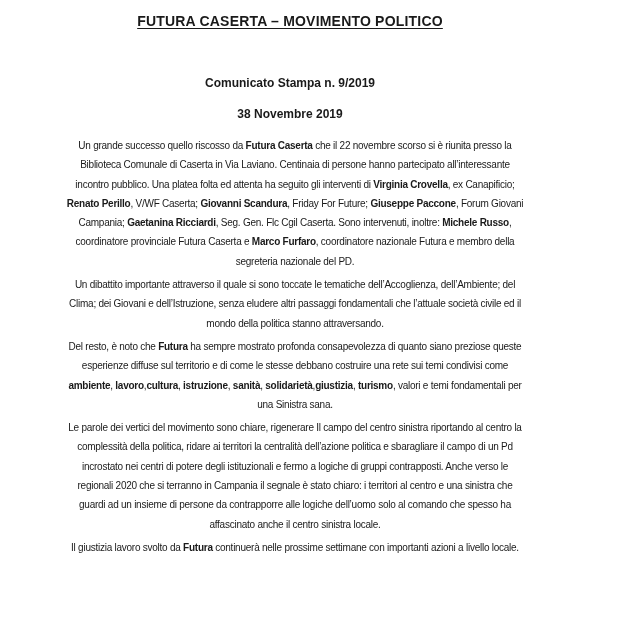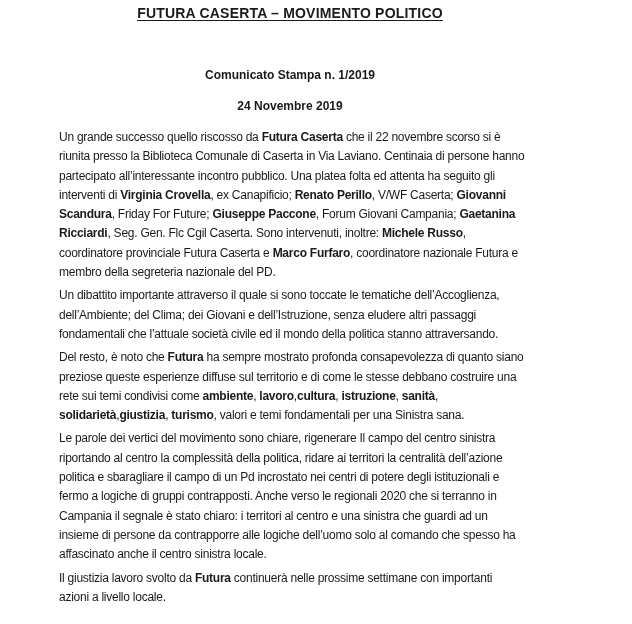--- a/index.html
+++ b/index.html
@@ -11,21 +11,21 @@
     width: 632px;
     height: 624px;
     overflow: hidden;
     font-family: "Liberation Sans", sans-serif;
     color: #1a1a1a;
   }
   .page {
     box-sizing: border-box;
     width: 579px;
     height: 624px;
-    padding: 4px 54px 0 55px;
+    padding: 12px 54px 0 55px;
     background: #ffffff;
   }
   .doc-title {
     text-align: center;
     font-size: 14px;
     font-weight: bold;
     letter-spacing: 0.2px;
     line-height: 18px;
     margin: 0 0 44px 0;
   }
@@ -42,39 +42,39 @@
   }
   .headline {
     font-size: 12.5px;
     font-weight: bold;
     font-style: italic;
     letter-spacing: -0.1px;
     line-height: 22px;
     margin: 13px 0 3px 0;
   }
   .body-text p {
-    font-size: 12px;
+    font-size: 10px;
     letter-spacing: -0.25px;
     line-height: 19.3px;
-    margin: 0 0 4px 4px;
-    text-align: left;
+    margin: 0 0 4px 10px;
+    text-align: center;
   }
   .body-text .bold {
     font-weight: bold;
   }
 </style>
 </head>
 <body style="color: rgb(26, 26, 26); background: rgb(255, 255, 255);">
 
 <div class="page">
   <h1 class="doc-title"><span class="underline">FUTURA CASERTA – MOVIMENTO POLITICO</span></h1>
 
-  <p class="subtitle">Comunicato Stampa n. 1/2019</p>
+  <p class="subtitle">Comunicato Stampa n. 9/2019</p>
 
-  <p class="subtitle">24 Novembre 2019</p>
+  <p class="subtitle">38 Novembre 2019</p>
 
 
   <div class="body-text" id="article-body">
       <p><span class="seg">Un grande successo quello riscosso da </span><span class="seg bold">Futura Caserta</span><span class="seg"> che il 22 novembre scorso si è riunita presso la Biblioteca Comunale di Caserta in Via Laviano. Centinaia di persone hanno partecipato all’interessante incontro pubblico. Una platea folta ed attenta ha seguito gli interventi di </span><span class="seg bold">Virginia Crovella</span><span class="seg">, ex Canapificio; </span><span class="seg bold">Renato Perillo</span><span class="seg">, V/WF Caserta; </span><span class="seg bold">Giovanni Scandura</span><span class="seg">, Friday For Future; </span><span class="seg bold">Giuseppe Paccone</span><span class="seg">, Forum Giovani Campania; </span><span class="seg bold">Gaetanina Ricciardi</span><span class="seg">, Seg. Gen. Flc Cgil Caserta. Sono intervenuti, inoltre: </span><span class="seg bold">Michele Russo</span><span class="seg">, coordinatore provinciale Futura Caserta e </span><span class="seg bold">Marco Furfaro</span><span class="seg">,  coordinatore nazionale Futura e membro della segreteria nazionale del PD.</span></p>
       <p><span class="seg">Un dibattito importante attraverso il quale si sono toccate le tematiche dell’Accoglienza, dell’Ambiente; del Clima; dei Giovani e dell’Istruzione, senza eludere altri passaggi fondamentali che l’attuale società civile ed il mondo della politica stanno attraversando.</span></p>
       <p><span class="seg">Del resto, è noto che </span><span class="seg bold">Futura</span><span class="seg"> ha sempre mostrato profonda consapevolezza di quanto siano preziose queste esperienze diffuse sul territorio e di come le stesse debbano costruire una rete sui temi condivisi come </span><span class="seg bold">ambiente</span><span class="seg">, </span><span class="seg bold">lavoro</span><span class="seg">,</span><span class="seg bold">cultura</span><span class="seg">, </span><span class="seg bold">istruzione</span><span class="seg">, </span><span class="seg bold">sanità</span><span class="seg">, </span><span class="seg bold">solidarietà</span><span class="seg">,</span><span class="seg bold">giustizia</span><span class="seg">, </span><span class="seg bold">turismo</span><span class="seg">, valori e temi fondamentali per una Sinistra sana.</span></p>
       <p><span class="seg">Le parole dei vertici del movimento sono chiare, rigenerare Il campo del centro sinistra riportando al centro la complessità della politica, ridare ai territori la centralità dell’azione politica e sbaragliare il campo di un Pd incrostato nei centri di potere degli istituzionali e fermo a logiche di gruppi contrapposti. Anche verso le regionali 2020 che si terranno in Campania il segnale è stato chiaro: i territori al centro e una sinistra che guardi ad un insieme di persone da contrapporre alle logiche dell’uomo solo al comando che spesso ha affascinato anche il centro sinistra locale.</span></p>
       <p><span class="seg">Il giustizia lavoro svolto da </span><span class="seg bold">Futura</span><span class="seg"> continuerà nelle prossime settimane con importanti azioni a livello locale.</span></p>
     </div>
 </div>

